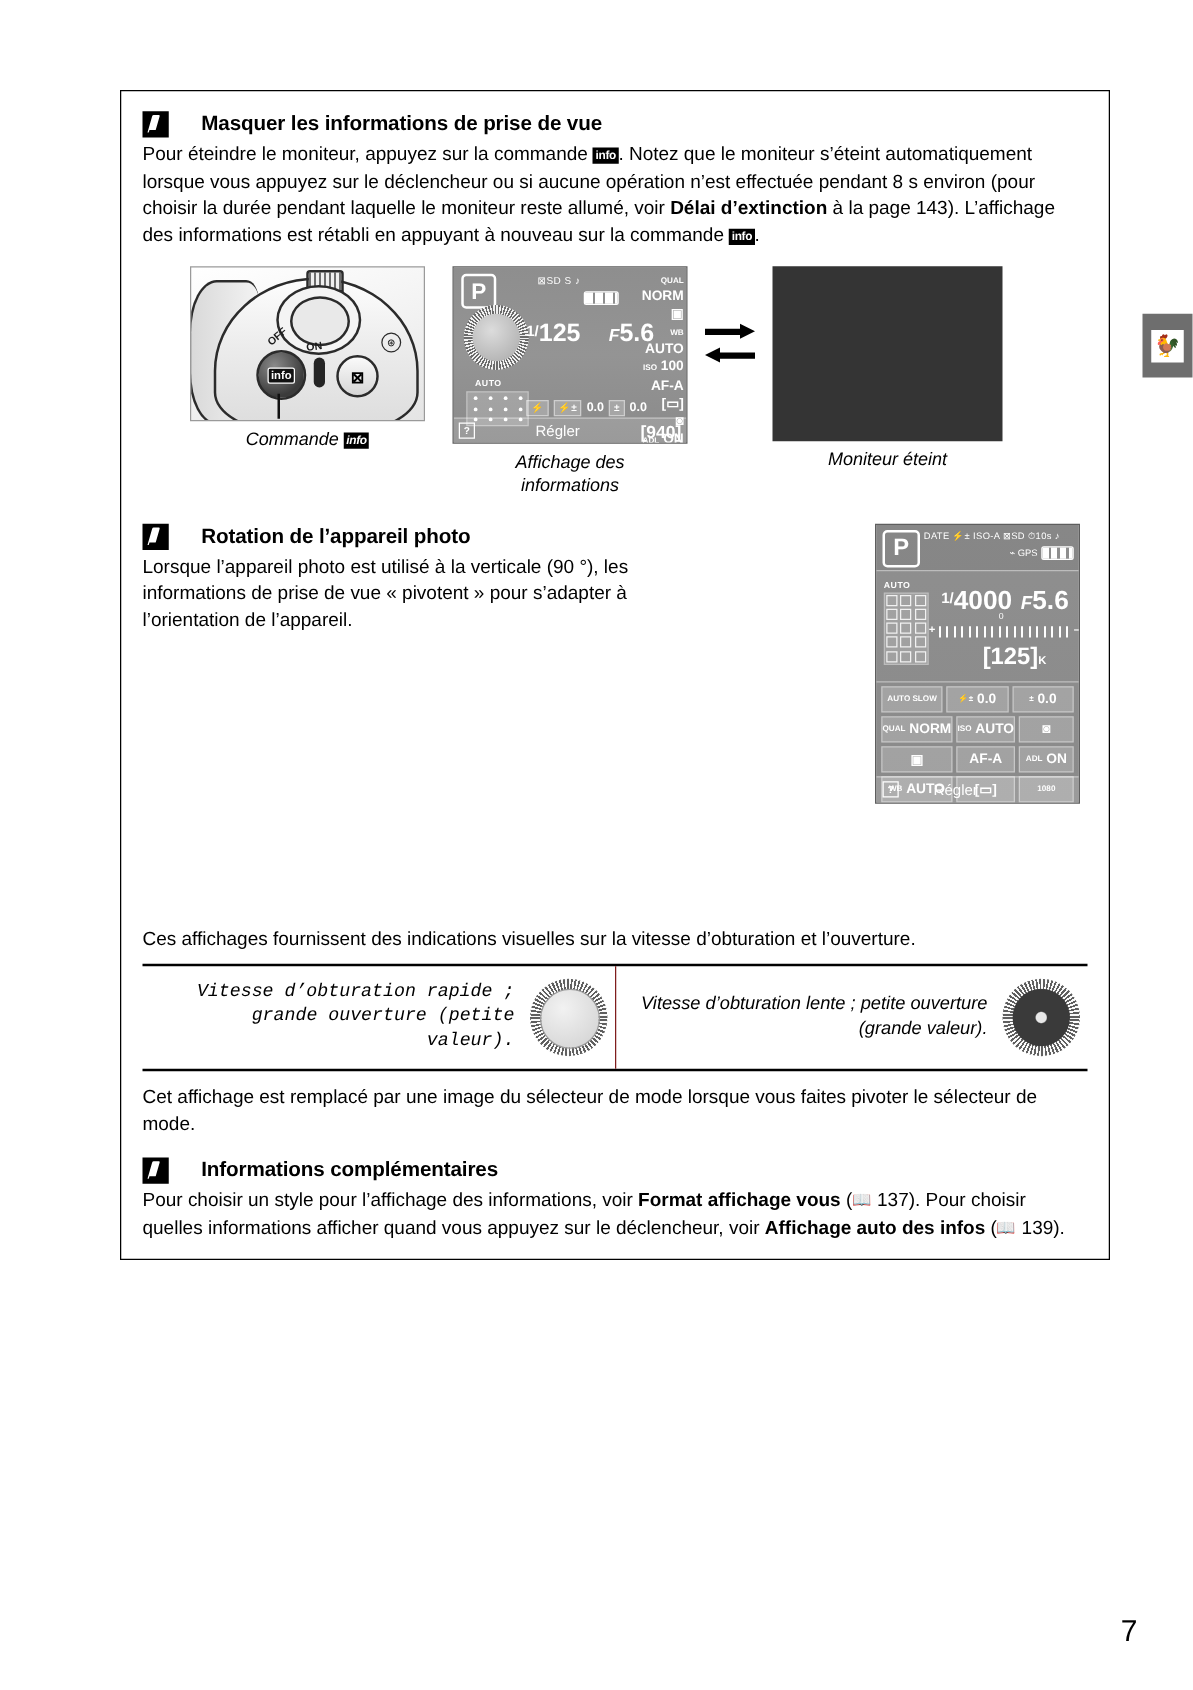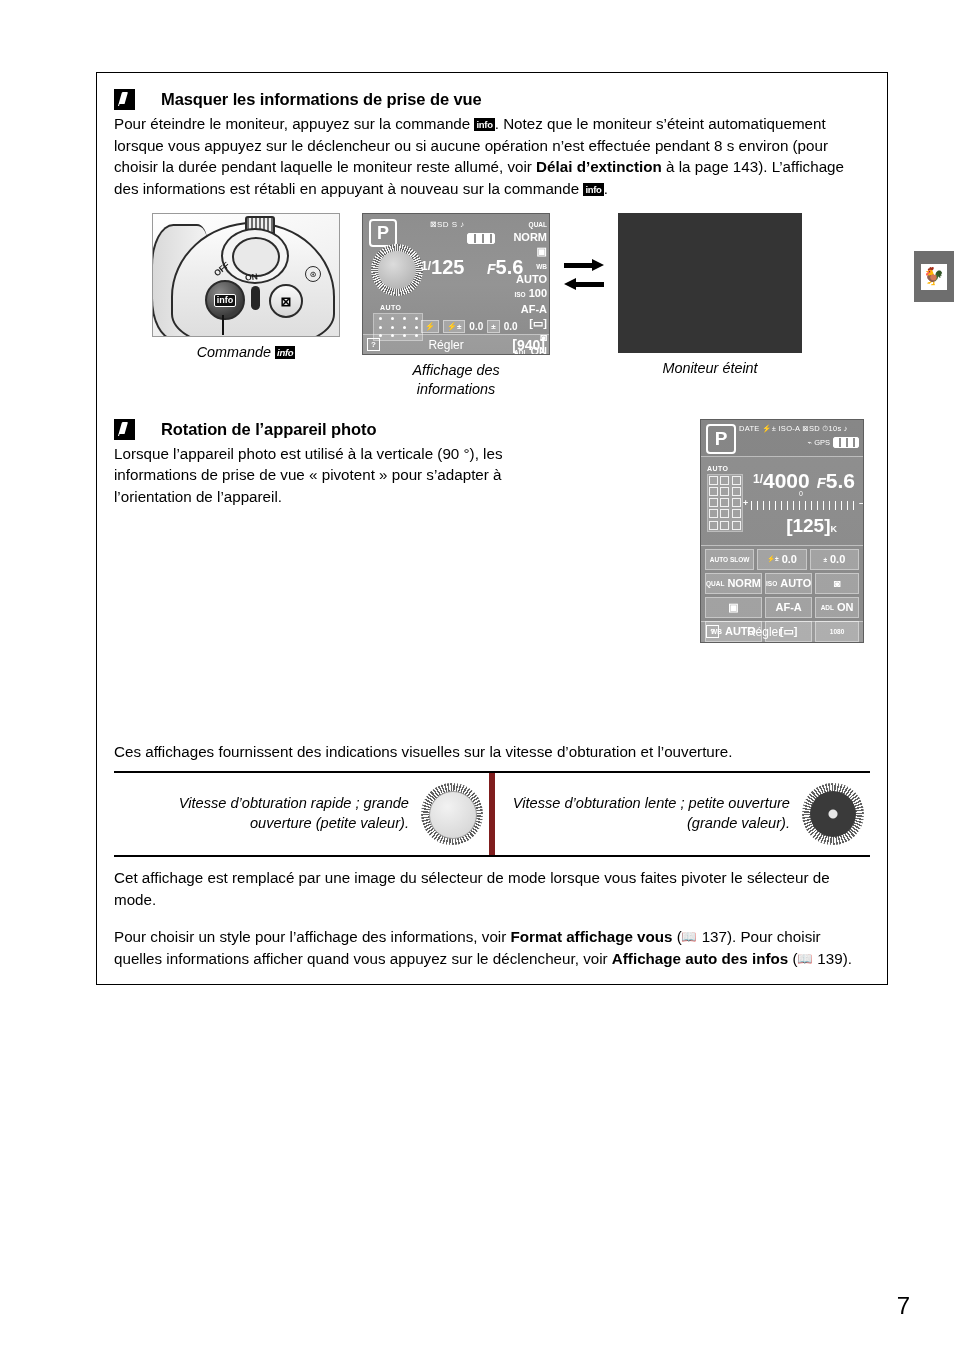--- a/index.html
+++ b/index.html
@@ -514,21 +514,21 @@
     border-bottom: 2px solid #000;
     display: flex;
   }
   .cmp-cell {
     flex: 1;
     display: flex; align-items: center; justify-content: flex-end;
     gap: 12px;
     padding: 10px 6px 10px 10px;
     box-sizing: border-box;
   }
-  .cmp-cell.first { border-right: 6px solid #7f1d1d; }
+  .cmp-cell.first { border-right: 1px solid #7f1d1d; font-family: Liberation Mono, monospace; }
   .cmp-text {
     font-style: italic;
     font-size: 14.6px;
     line-height: 1.35;
     text-align: right;
   }
   .lens-open, .lens-closed {
     width: 62px; height: 62px; border-radius: 50%;
     flex: 0 0 auto; position: relative;
   }
@@ -795,18 +795,22 @@
       <div class="cmp-cell">
         <div class="cmp-text">Vitesse d’obturation lente ; petite ouverture (grande valeur).</div>
         <div class="lens-closed"></div>
       </div>
     </div>
 
     <p class="para" style="margin-top:10px">Cet affichage est remplacé par une image du sélecteur de mode lorsque vous faites pivoter le sélecteur de mode.</p>
   </div>
 
   <div style="margin-top:16px">
+    <div class="note-head">
+      <span class="pencil-icon"></span>
+      <span class="title">Informations complémentaires</span>
+    </div>
     <p class="para"><span>Pour choisir un style pour l’affichage des informations, voir </span><b>Format affichage vous</b><span> (</span><span class="book">📖</span> <span>137</span><span>). Pour choisir quelles informations afficher quand vous appuyez sur le déclencheur, voir </span><b>Affichage auto des infos</b><span> (</span><span class="book">📖</span> <span>139</span><span>).</span></p>
   </div>
 
 </div>
 
 <div class="page-number">7</div>
 
 </body></html>

